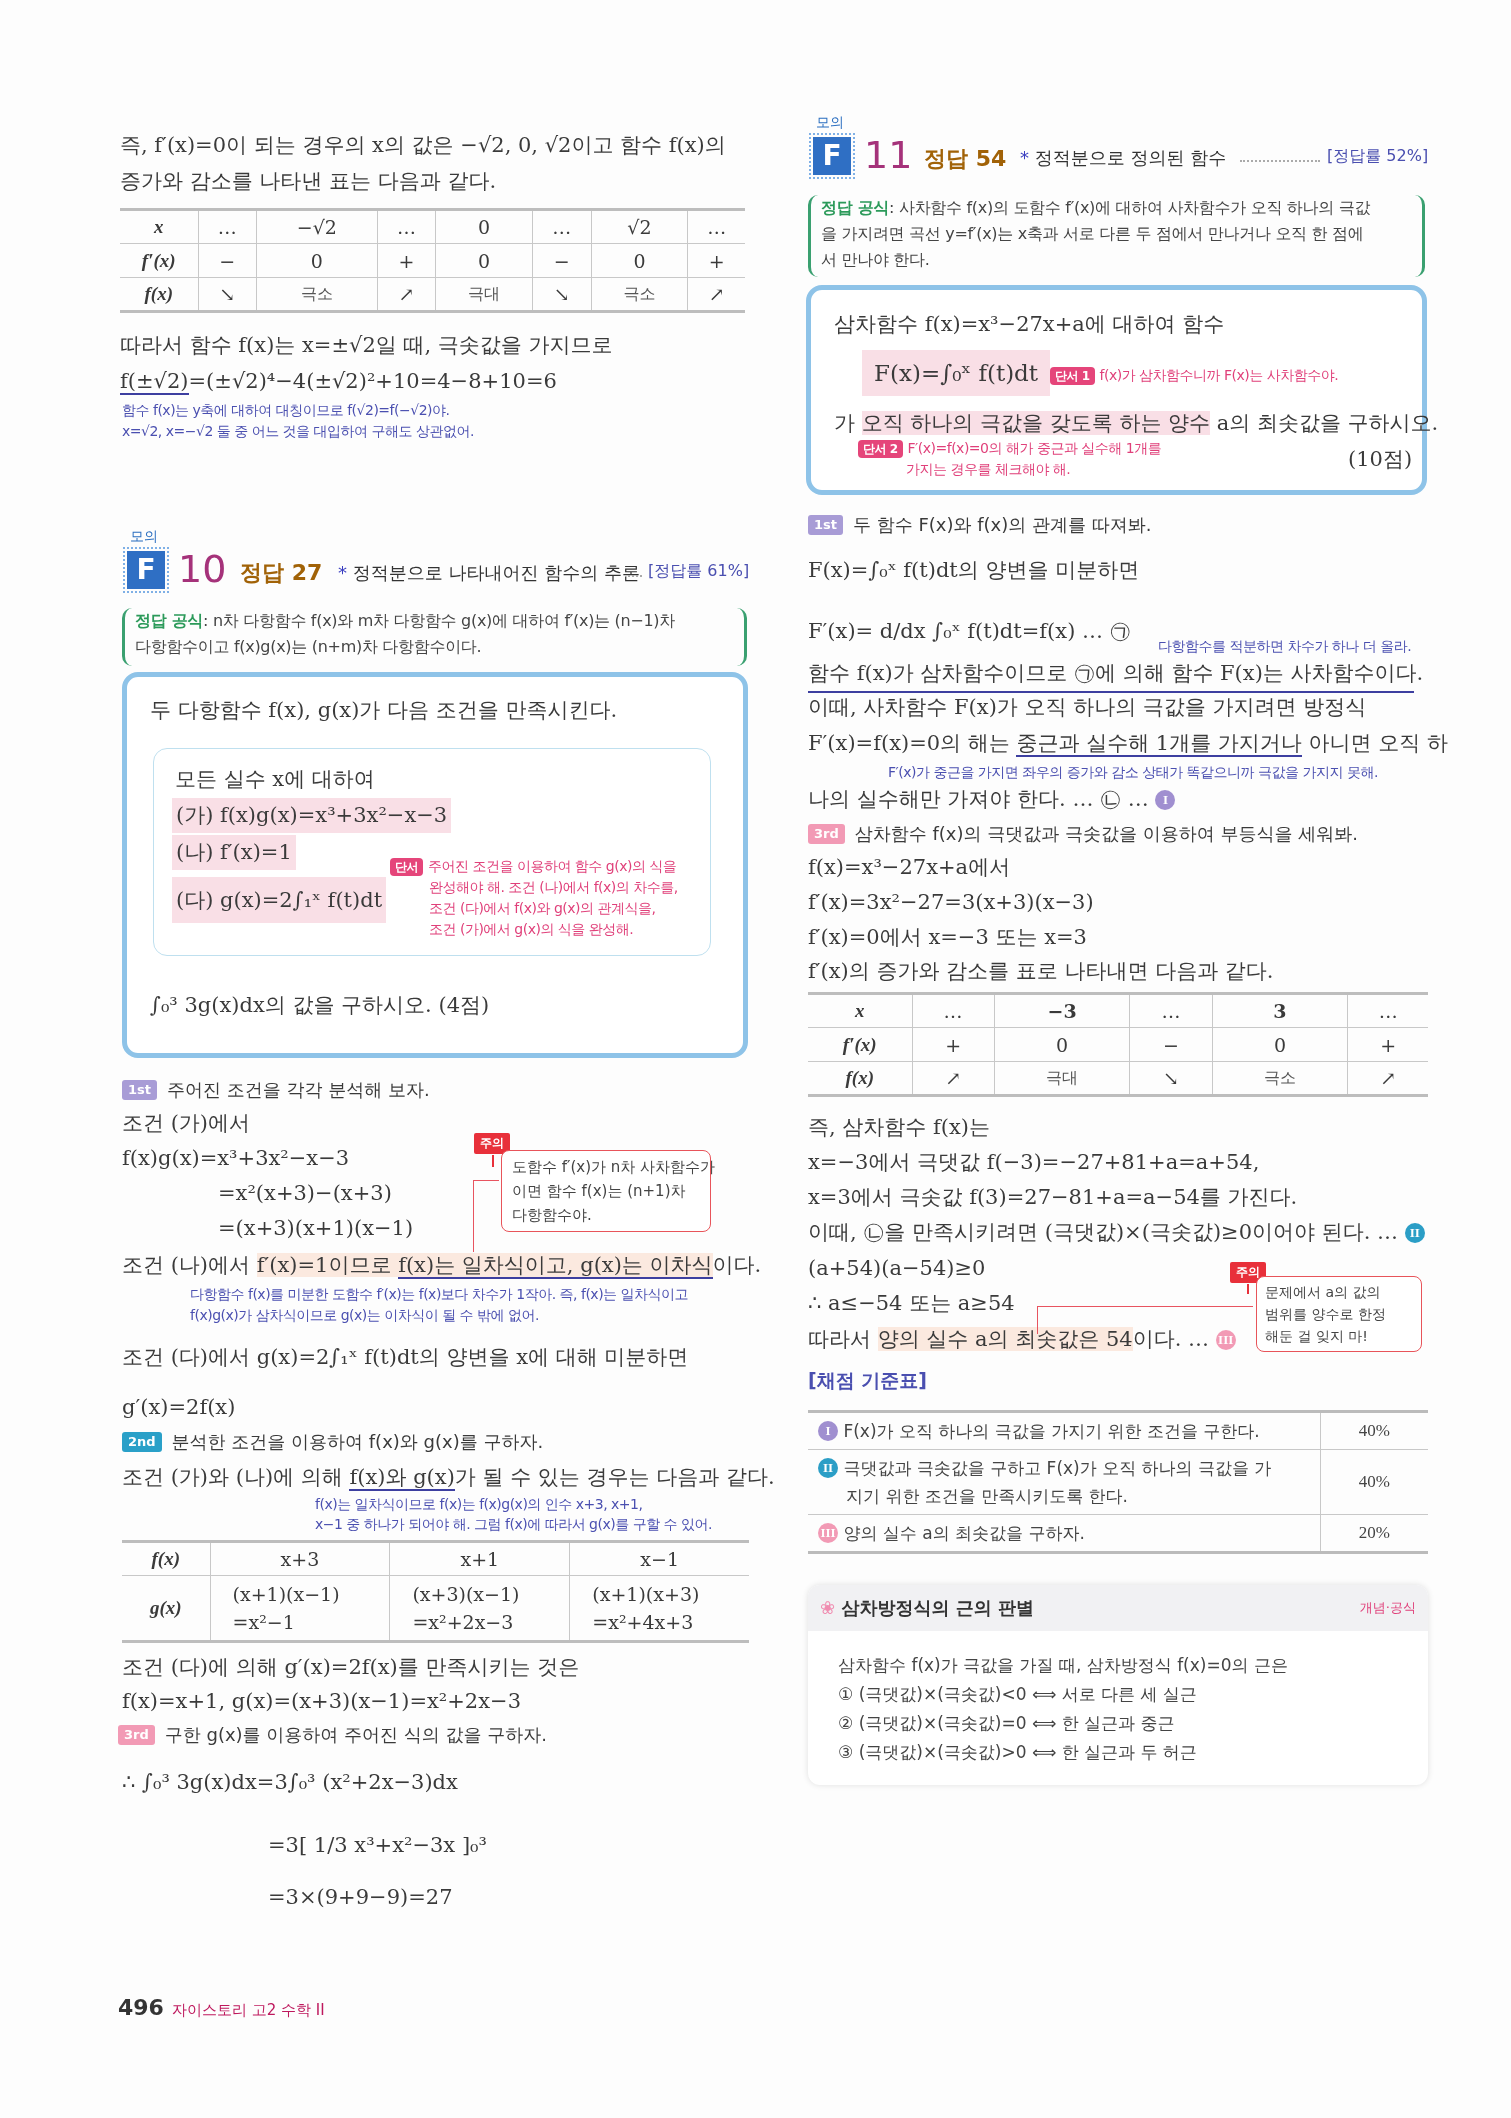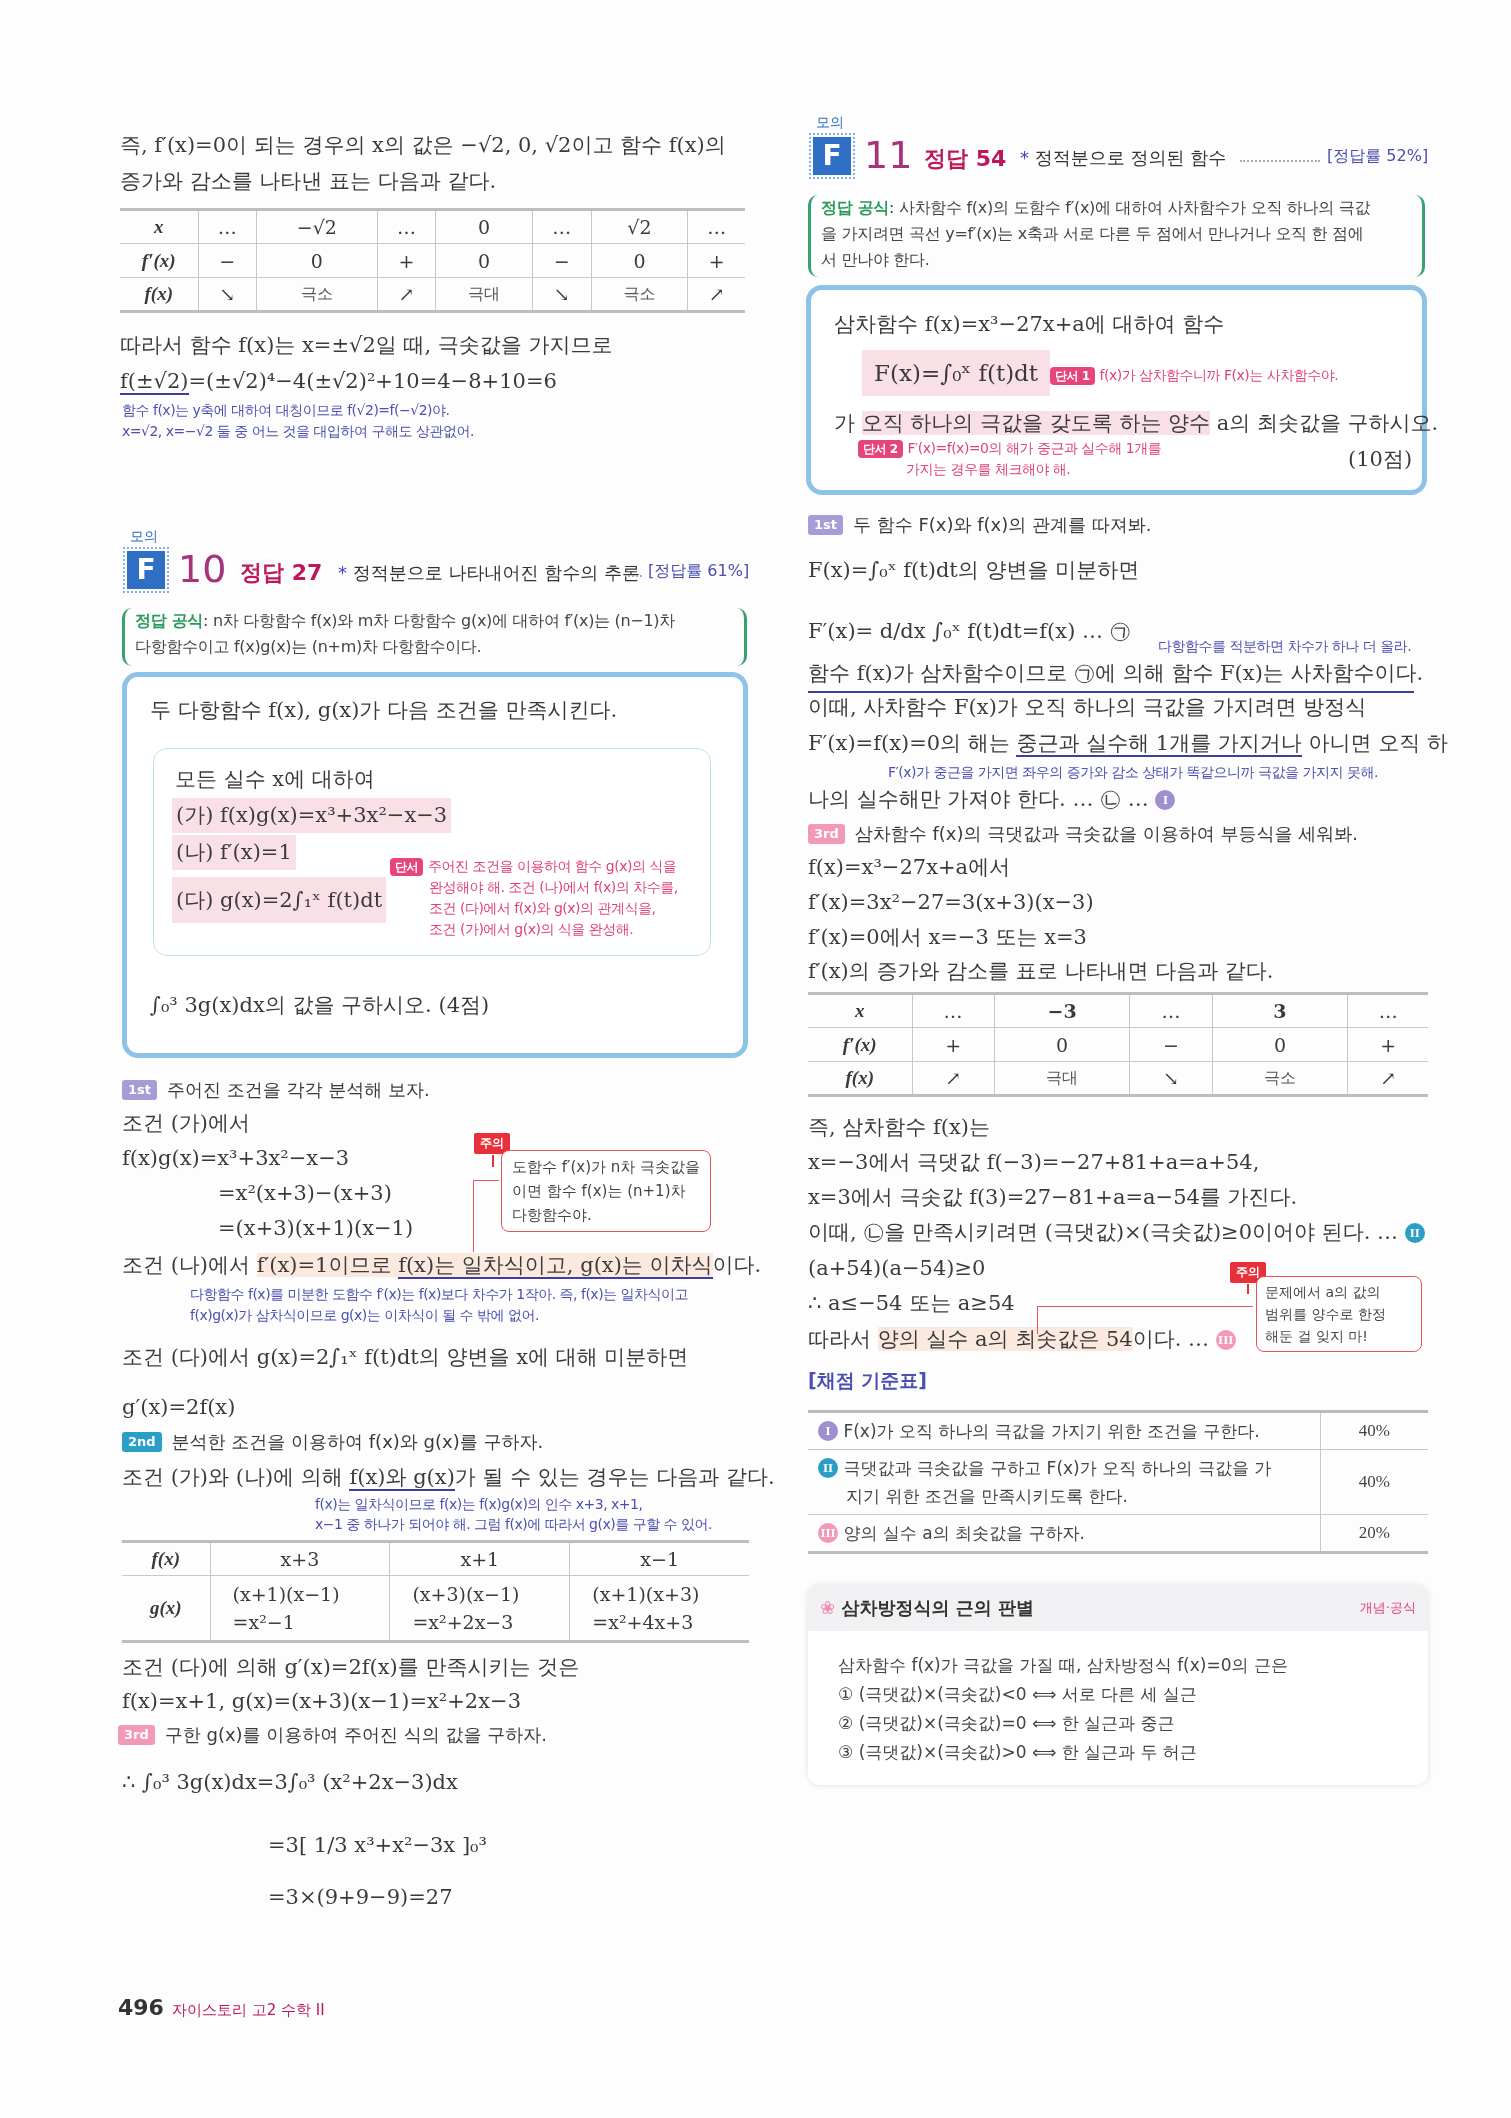--- a/index.html
+++ b/index.html
@@ -18,21 +18,21 @@
   table.vt td { border-left: 1px solid #c8c8c8; height: 34px; }
   table.vt td:first-child { border-left: none; font-weight: bold; font-family: "Liberation Serif", serif; font-style: italic; }
   table.vt tr { border-bottom: 1px solid #c8c8c8; }
   table.vt { border-top: 3px solid #bdbdbd; border-bottom: 3px solid #bdbdbd; }
   table.vt tr:last-child { border-bottom: none; }
   .ko { font-family: "DejaVu Sans", sans-serif; font-style: normal; font-size: 16px; color: #555; }
 
   .mock { position: absolute; color: #2c6fc0; font-family: "DejaVu Sans", sans-serif; font-size: 14px; }
   .fbox { position: absolute; width: 38px; height: 38px; background: #2f6fc4; color: #fff; font-family: "DejaVu Sans", sans-serif; font-weight: bold; font-size: 28px; text-align: center; line-height: 38px; outline: 2px dotted #7fb0e6; outline-offset: 2px; }
   .fnum { position: absolute; font-family: "DejaVu Sans", sans-serif; font-size: 38px; color: #a5327a; line-height: 40px; }
-  .ans { position: absolute; font-family: "DejaVu Sans", sans-serif; font-weight: bold; font-size: 22px; color: #be185d; }
+  .ans { position: absolute; font-family: "DejaVu Sans", sans-serif; font-weight: bold; font-size: 22px; color: #a16207; }
   .topic { position: absolute; font-family: "DejaVu Sans", sans-serif; font-size: 18px; color: #333; white-space: nowrap; }
   .topic .star { color: #3a3ec0; }
   .rate { position: absolute; font-family: "DejaVu Sans", sans-serif; font-size: 16px; color: #4a4fb0; white-space: nowrap; }
   .dots { position: absolute; border-bottom: 2px dotted #aaa; height: 1px; }
 
   .formula { position: absolute; font-family: "DejaVu Sans", sans-serif; font-size: 16px; color: #444; line-height: 26px; border-left: 3px solid #3aa070; border-right: 3px solid #3aa070; border-radius: 10px; padding: 0 10px; white-space: nowrap; letter-spacing: -0.3px; }
   .formula .lbl { color: #2c9a5a; font-weight: bold; }
 
   .qbox { position: absolute; border: 5px solid #8ec3e8; border-radius: 16px; background: #fff; }
   .inner-box { position: absolute; border: 1.5px solid #bfe0ef; border-radius: 14px; }
@@ -151,21 +151,21 @@
     <span class="step step-1">1st</span><span class="sans">주어진 조건을 각각 분석해 보자.</span>
   </div>
   <div class="abs body-text" style="left:122px; top:1106px;">조건 (가)에서</div>
   <div class="abs body-text" style="left:122px; top:1141px;">f(x)g(x)=x³+3x²−x−3</div>
   <div class="abs body-text" style="left:218px; top:1176px;">=x²(x+3)−(x+3)</div>
   <div class="abs body-text" style="left:218px; top:1211px;">=(x+3)(x+1)(x−1)</div>
 
   <div class="caution-flag" style="left:474px; top:1133px;">주의</div>
   <div class="caution-stem" style="left:492px; top:1155px; height:12px;"></div>
   <div class="caution" style="left:501px; top:1150px; width:210px;">
-    <div>도함수 f′(x)가 n차 극솟값을</div>
+    <div>도함수 f′(x)가 n차 사차함수가</div>
     <div>이면 함수 f(x)는 (n+1)차</div>
     <div>다항함수야.</div>
   </div>
   <div class="arrow-line" style="left:473px; top:1180px; width:26px; height:72px; border-left-width:1.5px; border-top-width:1.5px;"></div>
 
   <div class="abs body-text" style="left:122px; top:1248px;">
     <span>조건 (나)에서 </span><span class="hl-peach">f′(x)=1이므로 </span><span class="ul-blue hl-peach">f(x)는 일차식이고, g(x)는 이차식</span><span>이다.</span>
   </div>
   <div class="abs note-blue" style="left:190px; top:1284px;">다항함수 f(x)를 미분한 도함수 f′(x)는 f(x)보다 차수가 1작아. 즉, f(x)는 일차식이고</div>
   <div class="abs note-blue" style="left:190px; top:1305px;">f(x)g(x)가 삼차식이므로 g(x)는 이차식이 될 수 밖에 없어.</div>

